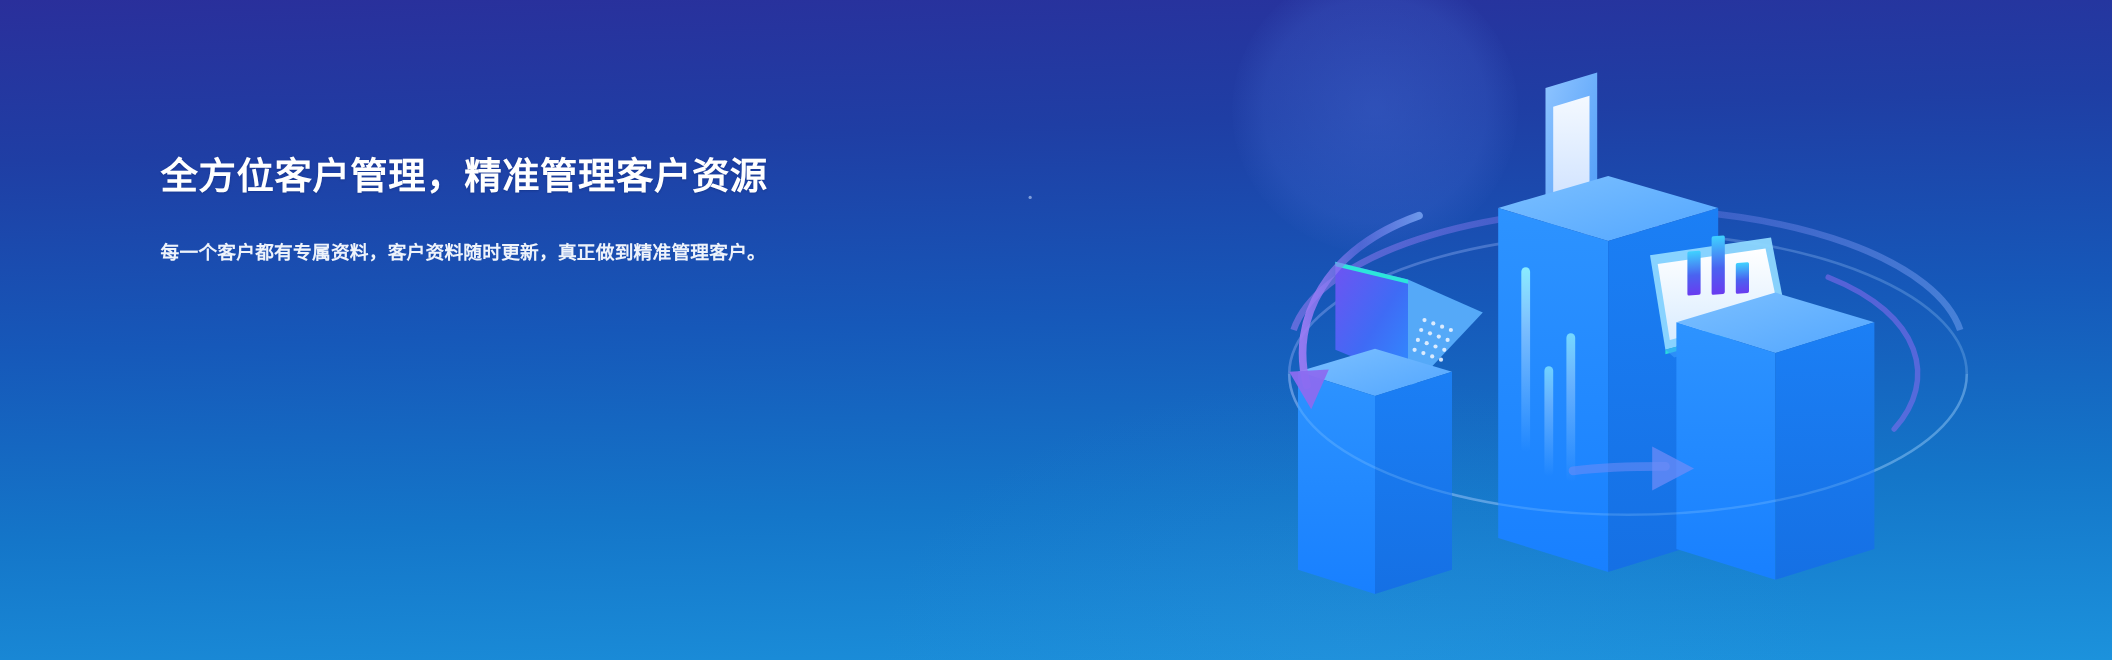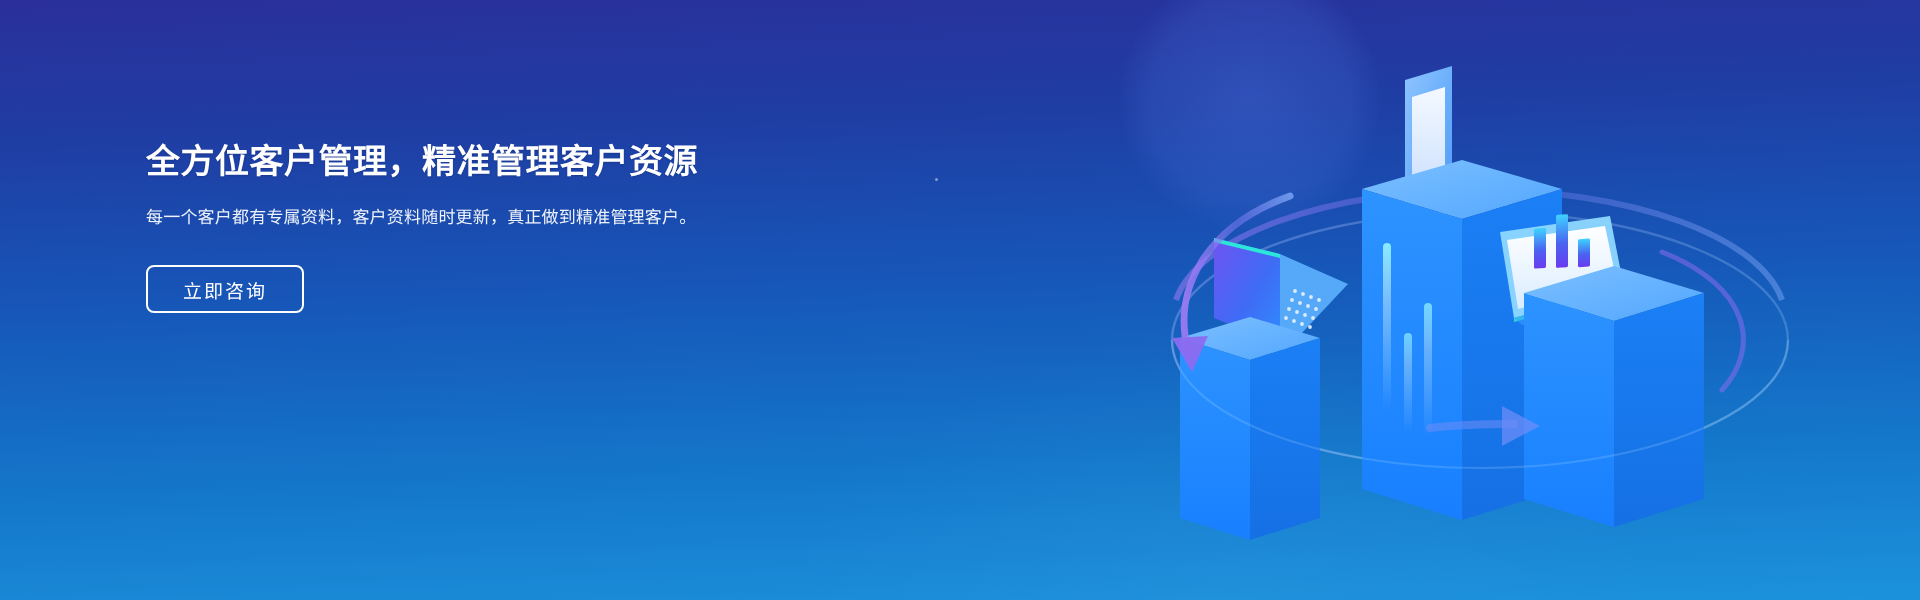--- a/index.html
+++ b/index.html
@@ -55,24 +55,24 @@
   .headline {
     margin: 0;
     font-size: 34px;
     line-height: 1.28;
     font-weight: 700;
     color: #ffffff;
     letter-spacing: 0.5px;
     text-shadow: 0 1px 2px rgba(8,20,60,0.22);
   }
   .subcopy {
-    margin: 20px 0 0 0;
+    margin: 32px 0 0 0;
     font-size: 17px;
     line-height: 1.62;
-    font-weight: 400;
+    font-weight: 700;
     color: #eef3fb;
     max-width: 580px;
     letter-spacing: 0.2px;
   }
   .cta-wrap {
     margin-top: 34px;
   }
   .cta-button {
     display: inline-flex;
     align-items: center;
@@ -109,23 +109,20 @@
 
   <div class="bg-glow-a"></div>
   <div class="bg-glow-b"></div>
   <div class="bg-dot"></div>
 
   <div class="copy">
     <h1 class="headline">全方位客户管理，精准管理客户资源</h1>
 
     <p class="subcopy">每一个客户都有专属资料，客户资料随时更新，真正做到精准管理客户。</p>
 
-    <div class="cta-wrap">
-      <button class="cta-button">立即咨询</button>
-    </div>
   </div>
 
   <div class="illustration">
     <svg viewBox="0 0 640 600" xmlns="http://www.w3.org/2000/svg">
       <defs>
         <linearGradient id="gPillarFront" x1="0" y1="0" x2="0" y2="1">
           <stop offset="0%" stop-color="#2d93ff"></stop>
           <stop offset="100%" stop-color="#1880ff"></stop>
         </linearGradient>
         <linearGradient id="gPillarSide" x1="0" y1="0" x2="0" y2="1">

